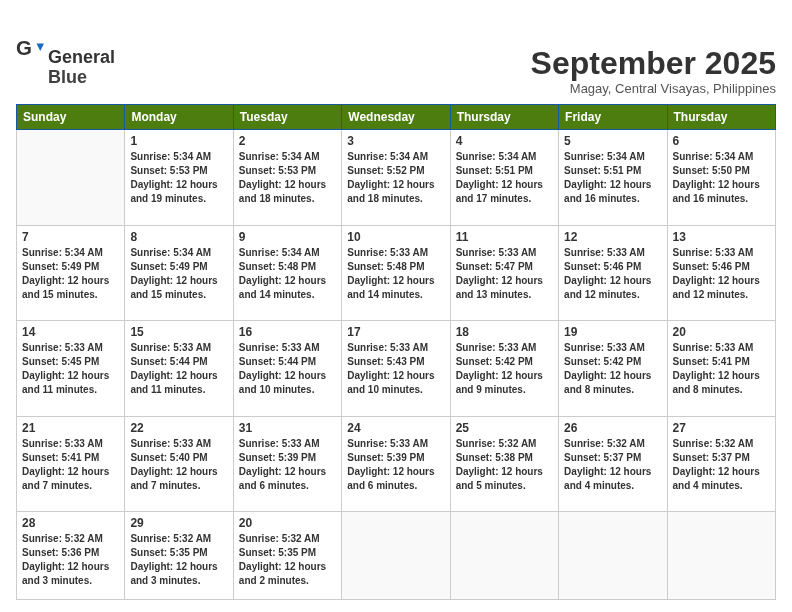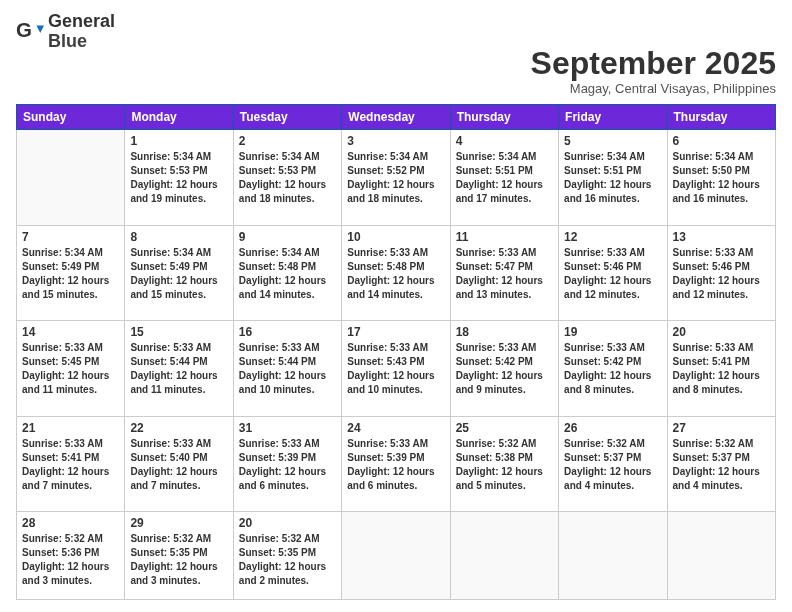--- a/index.html
+++ b/index.html
@@ -27,20 +27,21 @@
     .logo {
       display: flex;
       align-items: center;
     }
     .logo-text {
       display: flex;
       flex-direction: column;
       font-size: 18px;
       font-weight: bold;
       line-height: 1.1;
+      margin-top: 36px;
     }
     .logo-general { color: #333; }
     .logo-blue { color: #404040; }
     .logo-icon {
       width: 28px;
       height: 28px;
       margin-right: 4px;
     }
     .title-section {
       text-align: right;
@@ -57,21 +58,21 @@
       color: #555;
     }
     .calendar {
       flex: 1;
       border: 1px solid #ccc;
       border-collapse: collapse;
       width: 100%;
       table-layout: fixed;
     }
     .calendar th {
-      background-color: #6d28d9;
+      background-color: #4d7c0f;
       color: #fff;
       text-align: left;
       padding: 5px 6px;
       font-size: 12px;
       border: 1px solid #1558a0;
     }
     .calendar td {
       vertical-align: top;
       border: 1px solid #ccc;
       padding: 4px 5px;

